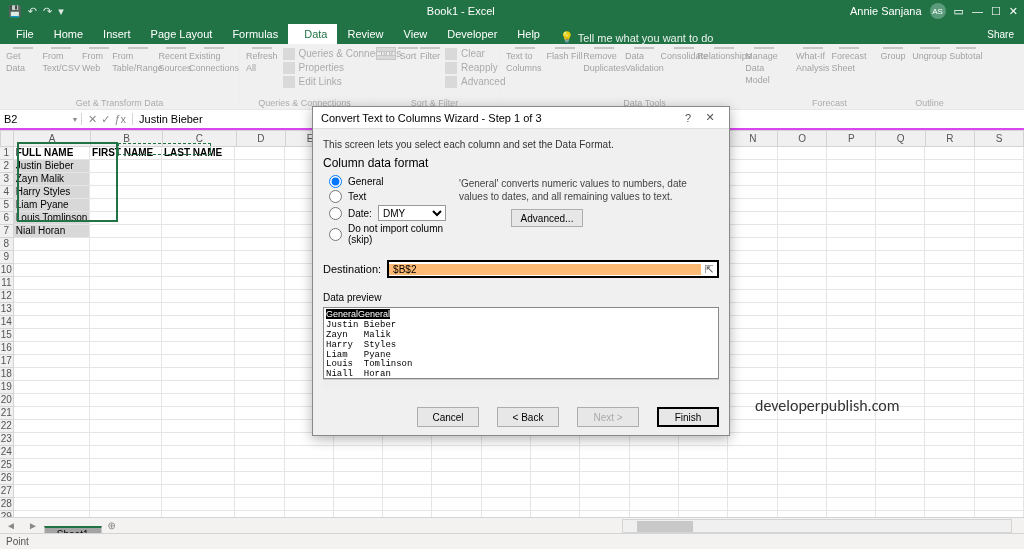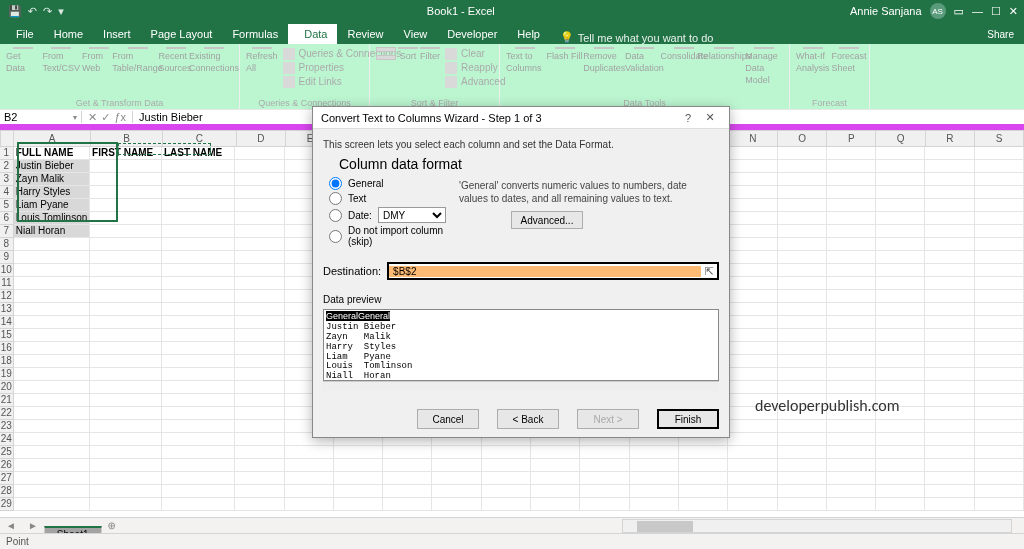--- a/index.html
+++ b/index.html
@@ -11,30 +11,30 @@
 .titlebar .center { flex: 1; text-align: center; }
 .titlebar .right { display: flex; align-items: center; gap: 8px; padding-right: 6px; }
 .avatar { width: 16px; height: 16px; border-radius: 50%; background: #5a9b7c; display: inline-flex; align-items: center; justify-content: center; font-size: 8px; }
 
 .ribbon-tabs { height: 22px; background: #217346; display: flex; align-items: flex-end; padding-left: 6px; color: #fff; font-size: 11px; text-align: center; }
 .ribbon-tabs .tab { padding: 4px 10px; cursor: pointer; }
 .ribbon-tabs .tab.active { background: #fff; color: #217346; padding-left: 16px; }
 .ribbon-tabs .tellme { display: flex; align-items: center; gap: 4px; padding: 0 10px; opacity: .9; }
 .ribbon-tabs .share { margin-left: auto; padding: 4px 10px; font-size: 10px; }
 
-.ribbon { height: 66px; background: #86efac; border-bottom: 1px solid #d4d4d4; display: flex; overflow: hidden; opacity: .55; }
+.ribbon { height: 66px; background: #e5e5e5; border-bottom: 1px solid #d4d4d4; display: flex; overflow: hidden; opacity: .55; }
 .ribbon-group { border-right: 1px solid #e1e1e1; display: flex; flex-direction: column; padding: 3px 6px 1px; }
 .ribbon-group .row { display: flex; gap: 2px; }
 .ribbon-group .label { font-size: 9px; color: #666; text-align: center; margin-top: auto; padding-top: 2px; }
 .rbtn { display: flex; flex-direction: column; align-items: center; width: 38px; color: #555; font-size: 9px; gap: 1px; }
 .rbtn .ico { width: 20px; height: 20px; background: #bbb; border: 1px solid #999; }
 .rmenu { font-size: 10px; color: #666; white-space: nowrap; padding: 1px 3px; display: flex; gap: 4px; align-items: center; }
 .rmenu .smico { width: 12px; height: 12px; background: #bbb; }
 
-.namebox-row { height: 20px; border-bottom: 6px solid #d946ef; display: flex; align-items: center; background: #fff; }
+.namebox-row { height: 20px; border-bottom: 2px solid #d946ef; display: flex; align-items: center; background: #fff; }
 .nb { width: 82px; border-right: 1px solid #d4d4d4; padding: 0 4px; font-size: 11px; display: flex; align-items: center; justify-content: space-between; }
 .nb .dd { color: #888; font-size: 8px; }
 .fx-btns { display: flex; gap: 4px; padding: 0 6px; color: #888; }
 .formula { flex: 1; padding: 0 6px; font-size: 11px; border-left: 1px solid #d4d4d4; }
 
 .sheet { position: absolute; top: 130px; bottom: 32px; left: 0; right: 0; background: #fff; overflow: hidden; }
 .col-headers { display: flex; height: 17px; }
 .corner { width: 18px; border: 1px solid #d4d4d4; background: #f0f0f0; }
 .ch { border-top: 1px solid #d4d4d4; border-right: 1px solid #d4d4d4; border-bottom: 1px solid #d4d4d4; background: #f0f0f0; text-align: center; font-size: 10px; color: #555; line-height: 16px; }
 .ch.wA { width: 100px; }
@@ -63,21 +63,21 @@
 
 .scroll-h { position: absolute; bottom: 16px; right: 12px; width: 390px; height: 14px; background: #f0f0f0; border: 1px solid #d4d4d4; }
 .scroll-h .thumb { position: absolute; left: 14px; top: 1px; width: 56px; height: 11px; background: #c8c8c8; }
 
 .dialog { position: absolute; left: 312px; top: 106px; width: 418px; background: #f0f0f0; border: 1px solid #888; box-shadow: 0 3px 12px rgba(0,0,0,.3); font-size: 11px; }
 .dlg-title { height: 22px; display: flex; align-items: center; padding: 0 8px; background: #fff; border-bottom: 1px solid #ddd; }
 .dlg-title .txt { flex: 1; font-size: 11px; }
 .dlg-title .help, .dlg-title .close { width: 22px; text-align: center; color: #555; cursor: pointer; }
 .dlg-body { padding: 6px 10px 10px; }
 .dlg-desc { font-size: 10px; color: #333; margin: 4px 0 6px; }
-.sect-title { font-size: 14px; margin: 4px 16px; }
+.sect-title { font-size: 12px; margin: 4px 0; }
 .fmt-row { display: flex; align-items: center; gap: 6px; margin-left: 6px; font-size: 10px; padding: 1px 0; }
 .adv-btn { margin-left: 130px; margin-top: 6px; width: 72px; height: 18px; font-size: 10px; background: #e7e7e7; border: 1px solid #adadad; }
 .dmy { width: 68px; height: 16px; font-size: 10px; border: 1px solid #999; background: #fff; }
 .dest-row { display: flex; align-items: center; gap: 6px; margin-top: 14px; }
 .dest-input { flex: 1; display: flex; align-items: center; border: 2px solid #000; height: 18px; background: #fff; }
 .dest-input input { flex: 1; border: none; outline: none; font-size: 10px; padding: 0 4px; background: #fdba74; }
 .dest-input .picker { width: 16px; text-align: center; color: #555; }
 .preview-label { margin-top: 14px; font-size: 10px; }
 .preview-box { margin-top: 4px; height: 72px; background: #fff; border: 1px solid #888; overflow: auto; font-family: 'Courier New', monospace; font-size: 9px; padding: 2px; line-height: 1.1; white-space: pre; }
 .preview-box .hdr { background: #000; color: #fff; display: inline; }
@@ -250,20 +250,37 @@
       <div class="rbtn">
           <div class="ico"></div>
           <span>What-If Analysis</span>
         </div>
       <div class="rbtn">
           <div class="ico"></div>
           <span>Forecast Sheet</span>
         </div>
     </div>
     <div class="label">Forecast</div>
+  </div>
+  <div class="ribbon-group" style="width:120px">
+    <div class="row">
+      <div class="rbtn">
+          <div class="ico"></div>
+          <span>Group</span>
+        </div>
+      <div class="rbtn">
+          <div class="ico"></div>
+          <span>Ungroup</span>
+        </div>
+      <div class="rbtn">
+          <div class="ico"></div>
+          <span>Subtotal</span>
+        </div>
+    </div>
+    <div class="label">Outline</div>
   </div>
 </div>
 
 <div class="namebox-row">
   <div class="nb">
     <span>B2</span>
     <span class="dd">▾</span>
   </div>
   <div class="fx-btns">
     <span>✕</span>
@@ -643,20 +660,42 @@
         <div class="cell wD"></div>
         <div class="cell wD"></div>
         <div class="cell wD"></div>
         <div class="cell wD"></div>
         <div class="cell wD"></div>
         <div class="cell wD"></div>
         <div class="cell wD"></div>
         <div class="cell wD"></div>
       </div>
       <div class="row">
+        <div class="rh">17</div>
+        <div class="cell wA"></div>
+        <div class="cell wB"></div>
+        <div class="cell wC"></div>
+        <div class="cell wD"></div>
+        <div class="cell wD"></div>
+        <div class="cell wD"></div>
+        <div class="cell wD"></div>
+        <div class="cell wD"></div>
+        <div class="cell wD"></div>
+        <div class="cell wD"></div>
+        <div class="cell wD"></div>
+        <div class="cell wD"></div>
+        <div class="cell wD"></div>
+        <div class="cell wD"></div>
+        <div class="cell wD"></div>
+        <div class="cell wD"></div>
+        <div class="cell wD"></div>
+        <div class="cell wD"></div>
+        <div class="cell wD"></div>
+      </div>
+      <div class="row">
         <div class="rh">18</div>
         <div class="cell wA"></div>
         <div class="cell wB"></div>
         <div class="cell wC"></div>
         <div class="cell wD"></div>
         <div class="cell wD"></div>
         <div class="cell wD"></div>
         <div class="cell wD"></div>
         <div class="cell wD"></div>
         <div class="cell wD"></div>

